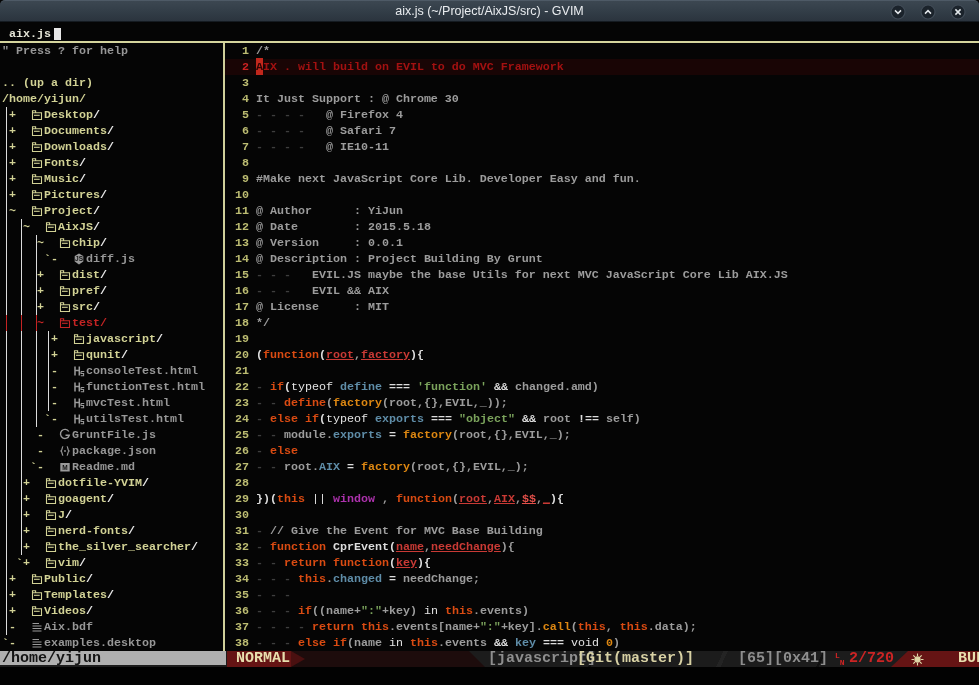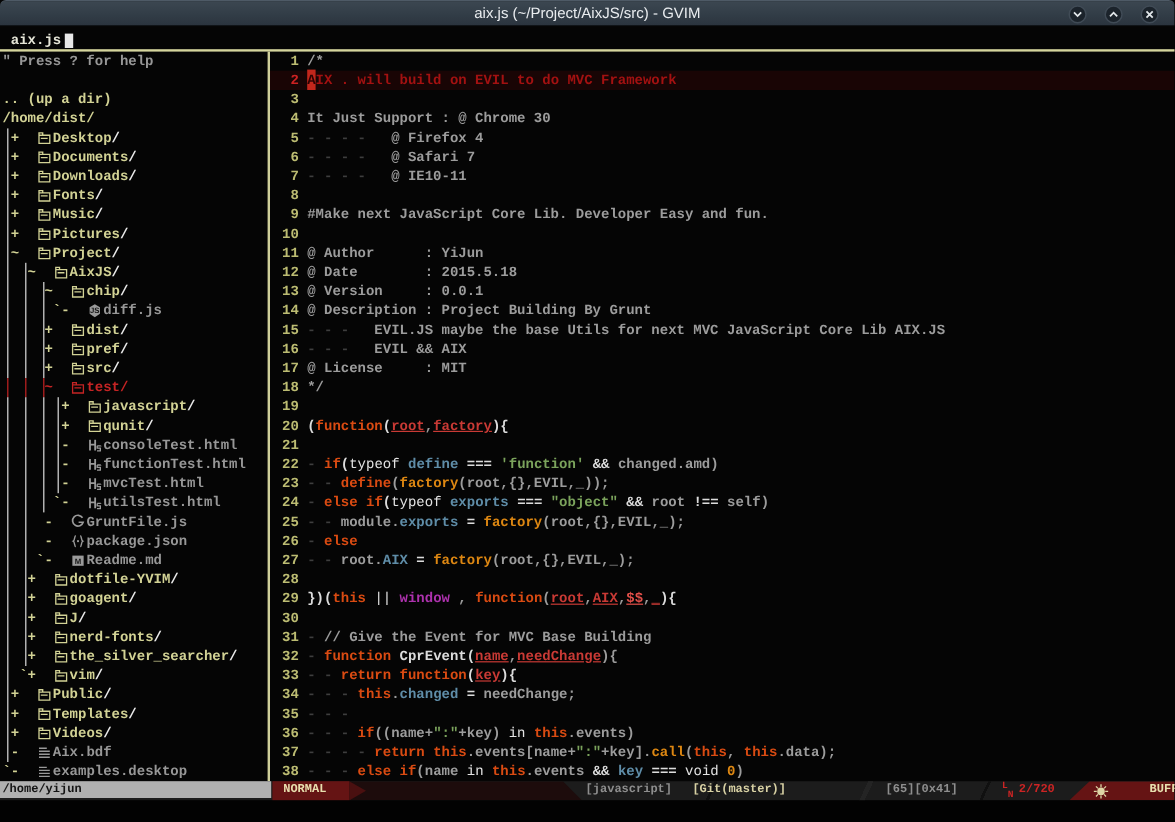--- a/index.html
+++ b/index.html
@@ -23,21 +23,21 @@
   .red{color:#c52424;} .num{color:#bcbc72;} .cnum{color:#cc2222;}
   .p{color:#9c9c9c;} .op{color:#dcdcdc;} .kw{color:#da4b12;} .fn{color:#dd8712;}
   .bl{color:#5f8da8;} .st{color:#7ba35c;} .pu{color:#ae32ae;} .dk{color:#a31111;}
   .tw{color:#e3e3e3;font-weight:normal;}
   .ig{color:#3e3e3e;} .ar{color:#c93a35;text-decoration:underline;}
   .ay{color:#e4504a;text-decoration:underline;}
   .cur2{background:#c2271c;color:#2d0303;padding:2px 0 1px;}
   .ic{display:inline-block;vertical-align:top;margin-left:1px;margin-right:1px;}
   #status{position:absolute;left:0;top:651px;width:979px;height:16px;background:#1c1c1c;}
   #cmdline{position:absolute;left:0;top:667px;width:979px;height:18px;background:#020202;}
-  .sbtxt{position:absolute;top:0;height:16px;line-height:16px;font-size:10px;font-family:"Liberation Mono",monospace;font-weight:bold;}
+  .sbtxt{position:absolute;top:0;height:16px;line-height:16px;font-size:15px;font-family:"Liberation Mono",monospace;font-weight:bold;}
 </style>
 </head>
 <body>
 <div id="win">
   <div id="titlebar">
     <div id="title">aix.js (~/Project/AixJS/src) - GVIM</div>
     <svg id="btns" width="84" height="22" viewBox="0 0 84 22">
       <circle cx="11" cy="11" r="7" fill="#1b232b" stroke="#404b56" stroke-width="1.2"></circle>
       <path d="M8 9.4 L11 12.4 L14 9.4" fill="none" stroke="#e2e7ea" stroke-width="1.5"></path>
       <circle cx="41" cy="11" r="7" fill="#1b232b" stroke="#404b56" stroke-width="1.2"></circle>
@@ -57,21 +57,21 @@
 <div style="position:absolute;left:21px;top:315px;width:1.2px;height:16px;background:#c52424;"></div>
 <div style="position:absolute;left:21px;top:331px;width:1.2px;height:224px;background:#dcdcdc;"></div>
 <div style="position:absolute;left:35.5px;top:235px;width:1.2px;height:80px;background:#dcdcdc;"></div>
 <div style="position:absolute;left:35.5px;top:315px;width:1.2px;height:16px;background:#c52424;"></div>
 <div style="position:absolute;left:35.5px;top:331px;width:1.2px;height:96px;background:#dcdcdc;"></div>
 <div style="position:absolute;left:48px;top:331px;width:1.2px;height:80px;background:#dcdcdc;"></div>
   <div style="position:absolute;left:225px;top:59px;width:754px;height:16px;background:#190505;"></div>
   <pre id="tree"><span class="f">" Press ? for help</span>
 
 <span class="m">.. (up a dir)</span>
-<span class="m">/home/dist/</span>
+<span class="m">/home/yijun/</span>
  <span class="m">+</span>  <svg class="ic" width="12" height="16" viewBox="0 0 12 16">
         <path d="M1.5 12.5 V3.8 H4.6 V5.7 H10.5 V12.5 Z M1.5 5.7 H4.6" fill="none" stroke="#d2d295" stroke-width="1.1"></path>
         <path d="M3 8.3 H8.7" stroke="#d2d295" stroke-width="1.1"></path>
       </svg><span class="m">Desktop</span><span class="w">/</span>
  <span class="m">+</span>  <svg class="ic" width="12" height="16" viewBox="0 0 12 16">
         <path d="M1.5 12.5 V3.8 H4.6 V5.7 H10.5 V12.5 Z M1.5 5.7 H4.6" fill="none" stroke="#d2d295" stroke-width="1.1"></path>
         <path d="M3 8.3 H8.7" stroke="#d2d295" stroke-width="1.1"></path>
       </svg><span class="m">Documents</span><span class="w">/</span>
  <span class="m">+</span>  <svg class="ic" width="12" height="16" viewBox="0 0 12 16">
         <path d="M1.5 12.5 V3.8 H4.6 V5.7 H10.5 V12.5 Z M1.5 5.7 H4.6" fill="none" stroke="#d2d295" stroke-width="1.1"></path>

